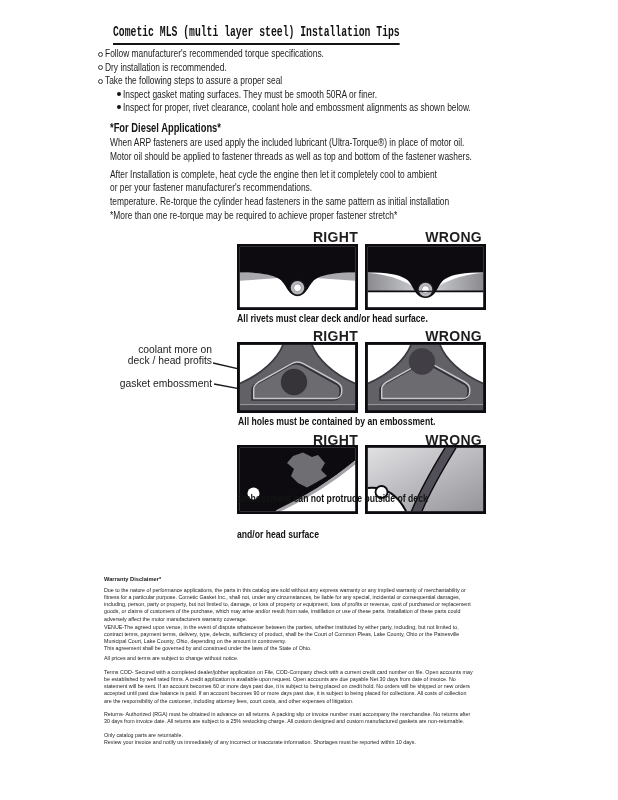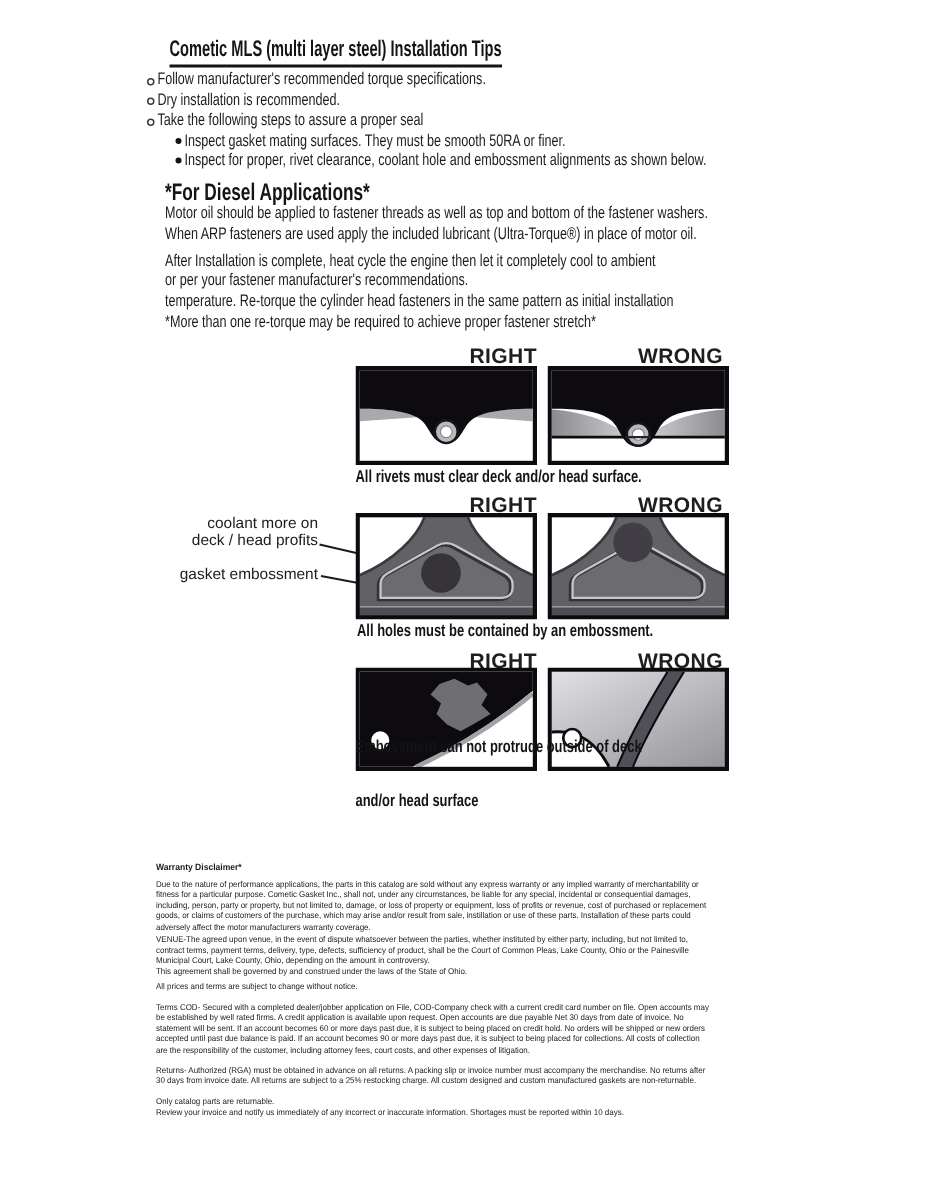--- a/index.html
+++ b/index.html
@@ -6,25 +6,25 @@
   body{
     width:618px;height:800px;position:relative;overflow:hidden;
     background:#ffffff;color:#1a1a1a;
     font-family:"Liberation Sans","DejaVu Sans",sans-serif;
   }
   .abs{position:absolute;}
   .sx65{display:inline-block;transform:scaleX(0.65);transform-origin:0 0;white-space:nowrap;}
   .sx72{display:inline-block;transform:scaleX(0.72);transform-origin:0 0;white-space:nowrap;}
   .sx75{display:inline-block;transform:scaleX(0.75);transform-origin:0 0;white-space:nowrap;}
   .sx95{display:inline-block;transform:scaleX(0.95);transform-origin:0 0;white-space:nowrap;}
-  .title{font-size:15px;font-weight:bold;color:#141414;}
+  .title{font-size:15px;font-weight:bold;color:#141414;font-family:Liberation Mono, monospace;}
   .title .u{border-bottom:2.2px solid #141414;padding-bottom:1.5px;}
   .bl{font-size:11.2px;color:#1c1c1c;}
   .para .line{line-height:13.6px;height:13.6px;}
-  .dheading{font-size:16px;font-weight:bold;color:#141414;}
+  .dheading{font-size:13px;font-weight:bold;color:#141414;}
   .odot{width:3.4px;height:3.4px;border:1.1px solid #3a3a3a;border-radius:50%;}
   .fdot{width:4px;height:4px;background:#141414;border-radius:50%;}
   .figlabel{font-size:14px;font-weight:600;letter-spacing:0.3px;color:#1e1e1e;width:121px;text-align:right;}
   .cap{font-size:11.5px;font-weight:bold;color:#141414;text-align:right;}
   .siglabel{font-size:10.3px;color:#1c1c1c;width:112px;text-align:right;}
   .wl-block .wline{font-size:5.6px;line-height:7.15px;height:7.15px;color:#222;}
   .wheading{font-size:6px;font-weight:bold;color:#1a1a1a;}
   .pagecode{font-size:13.5px;letter-spacing:0.4px;color:#2a2a2a;margin-top:48px;}
   svg{display:block;}
 </style>
@@ -48,22 +48,22 @@
 <div class="abs bl sx75" style="left:123px;top:87.5px">Inspect gasket mating surfaces.  They must be smooth 50RA or finer.</div>
 
 <div class="abs fdot" style="left:116.5px;top:105px"></div>
 <div class="abs bl sx75" style="left:123px;top:101px">Inspect for proper, rivet clearance, coolant hole and embossment alignments as shown below.</div>
 
 <div class="abs dheading" style="left:110px;top:120px">
   <span class="sx72">*For Diesel Applications*</span>
 </div>
 
 <div class="abs para" style="left:110px;top:136px">
+  <div class="line bl"><span class="sx75">When ARP fasteners are used apply the included lubricant (Ultra-Torque®) in place of motor oil.</span></div>
   <div class="line bl"><span class="sx75">Motor oil should be applied to fastener threads as well as top and bottom of the fastener washers.</span></div>
-  <div class="line bl"><span class="sx75">When ARP fasteners are used apply the included lubricant (Ultra-Torque®) in place of motor oil.</span></div>
 </div>
 
 <div class="abs para" style="left:110px;top:167.5px">
   <div class="line bl"><span class="sx75">After Installation is complete, heat cycle the engine then let it completely cool to ambient</span></div>
   <div class="line bl"><span class="sx75">or per your fastener manufacturer's recommendations.</span></div>
   <div class="line bl"><span class="sx75">temperature. Re-torque the cylinder head fasteners in the same pattern as initial installation</span></div>
 </div>
 
 <div class="abs bl sx75" style="left:110px;top:209px">*More than one re-torque may be required to achieve proper fastener stretch*</div>
 

